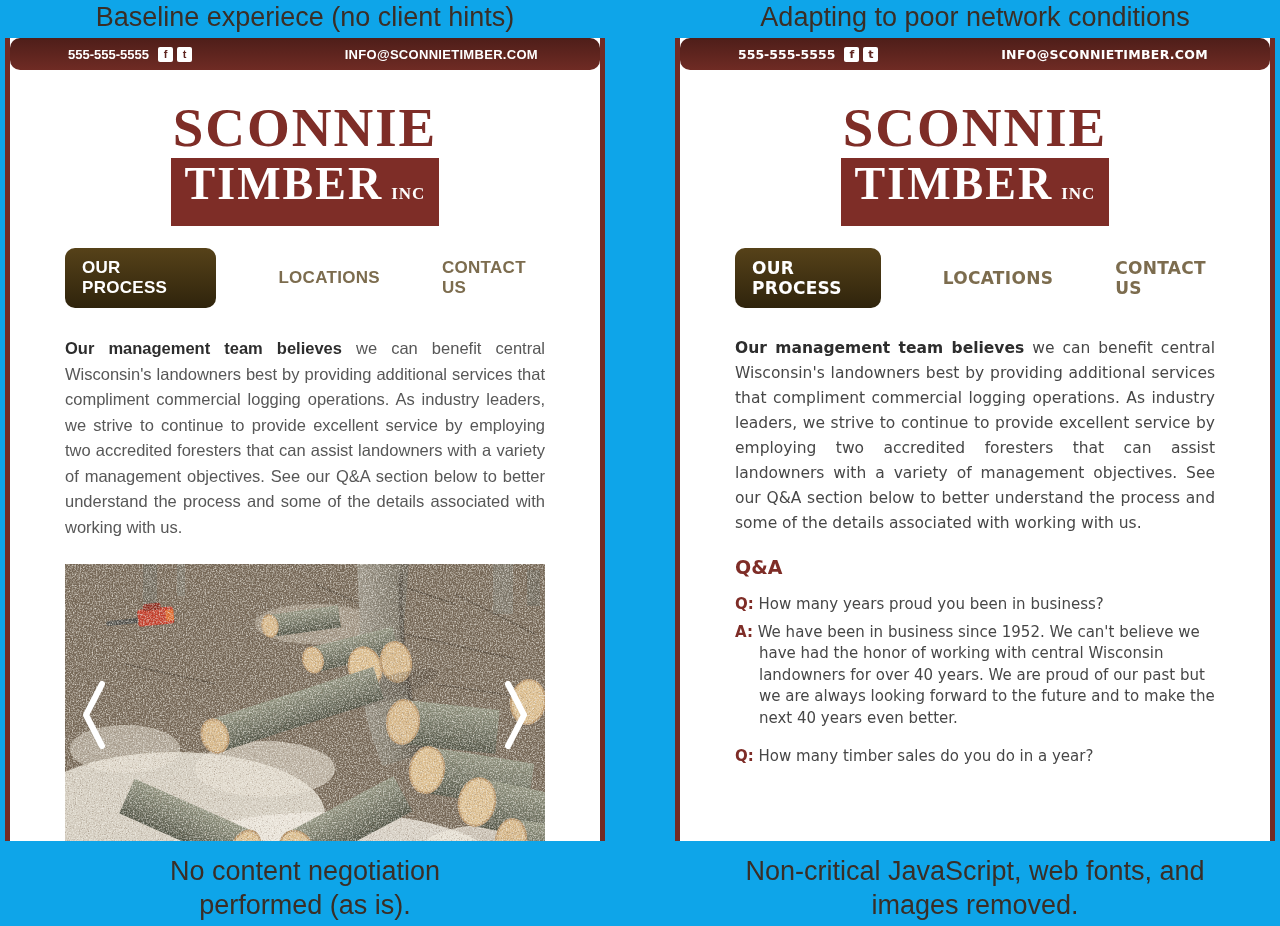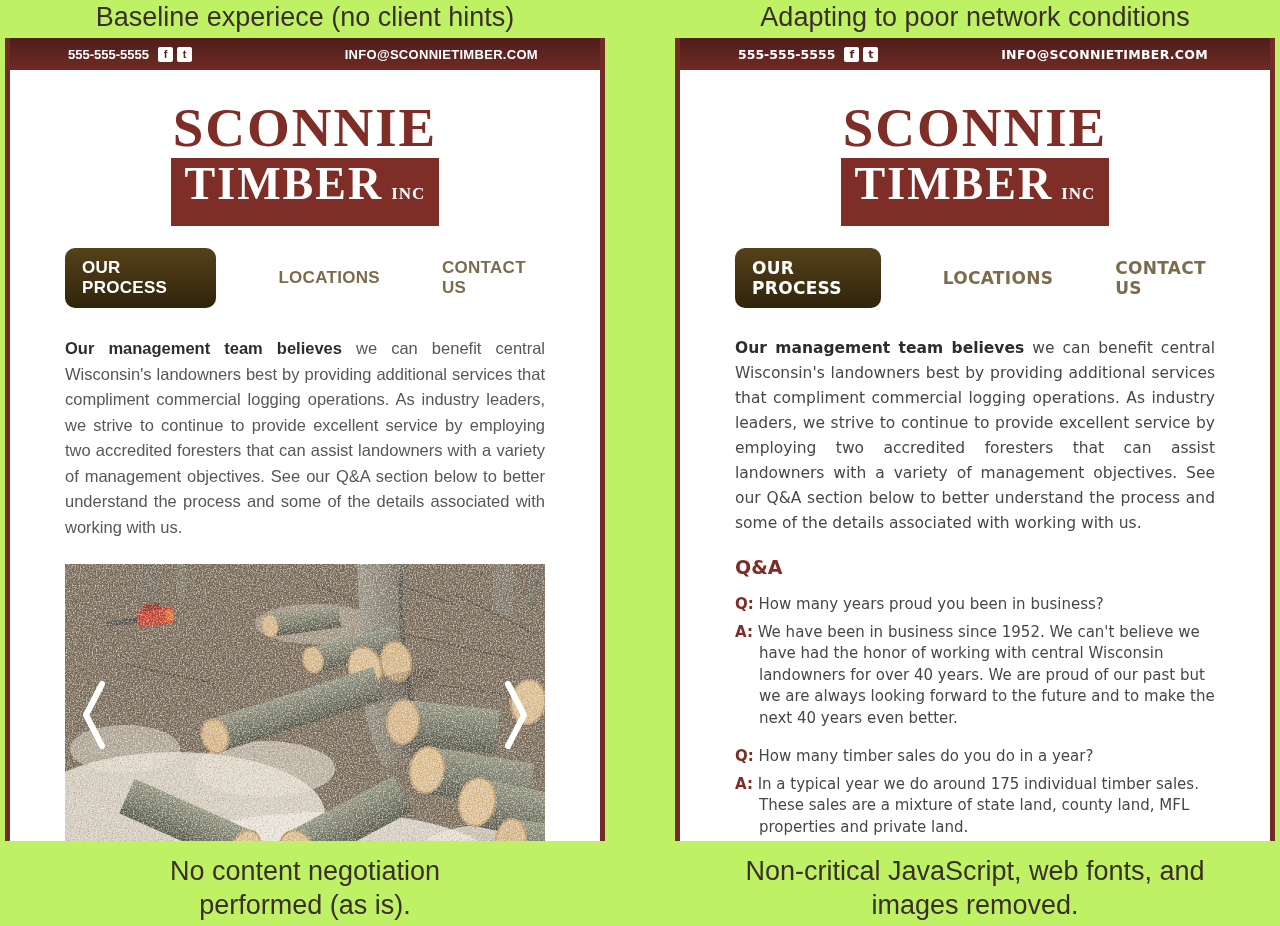--- a/index.html
+++ b/index.html
@@ -1,34 +1,34 @@
 <!DOCTYPE html>
 <html><head>
 <meta charset="utf-8">
 <style>
   html,body{margin:0;padding:0;background:#fff;}
-  .stage{position:relative;width:1280px;height:926px;background:#bef264;
+  .stage{position:relative;width:1280px;height:926px;background:#0ea5e9;
          font-family:"Liberation Sans",sans-serif;overflow:hidden;}
   .col{position:absolute;top:0;width:600px;}
   .col-left{left:5px}
   .col-right{left:675px}
 
   .caption-top{height:38px;line-height:34px;font-size:27px;color:#3a2e26;text-align:center;white-space:nowrap;}
   .caption-bottom{margin:13px auto 8px;font-size:27px;line-height:34px;color:#3a2e26;text-align:center;}
   .cb-left{max-width:330px}
   .cb-right{max-width:472px}
 
   .panel{box-sizing:border-box;height:803px;background:#fff;
          border-left:5px solid #722c25;border-right:5px solid #722c25;
          display:flex;flex-direction:column;overflow:hidden;}
   .p-left{font-family:"Liberation Sans",sans-serif;}
   .p-right{font-family:"DejaVu Sans",sans-serif;}
 
   .topbar{flex:0 0 32px;height:32px;background:linear-gradient(180deg,#4e1e19,#6f2b24);
-          display:flex;align-items:center;padding:0 62px 0 58px;color:#fff;font-weight:bold;font-size:13px;}
+          display:flex;align-items:center;padding:0 62px 0 58px;color:#fff;font-weight:bold;font-size:13px;border-radius:10px;}
   .tb-icons{display:flex;gap:4px;margin-left:9px;}
   .tb-icon{width:15px;height:15px;background:#fff;border-radius:2px;color:#5e241f;
            font-size:11px;font-weight:bold;display:flex;align-items:center;justify-content:center;line-height:1;}
   .tb-email{margin-left:auto;letter-spacing:.3px;}
   .p-right .topbar{font-size:12.5px;}
 
   .content{padding:0 55px;}
   .logo{text-align:center;margin-top:28px;font-family:Liberation Serif, serif;}
   .logo-word1{font-size:55px;font-weight:bold;color:#7e2d27;letter-spacing:2px;line-height:60px;}
   .logo-box{display:inline-block;background:#7e2d27;color:#fff;padding:1px 14px 7px;line-height:50px;text-align:right;}
@@ -239,21 +239,20 @@
 
         <p class="intro"><b>Our management team believes</b><span> we can benefit central Wisconsin's landowners best by providing additional services that compliment commercial logging operations. As industry leaders, we strive to continue to provide excellent service by employing two accredited foresters that can assist landowners with a variety of management objectives. See our Q&amp;A section below to better understand the process and some of the details associated with working with us.</span></p>
 
         <section class="qa">
           <h2 class="qa-heading">Q&amp;A</h2>
 
           <p class="qa-q"><b class="qa-label">Q:</b> <span>How many years proud you been in business?</span></p>
           <p class="qa-a"><b class="qa-label">A:</b> <span>We have been in business since 1952. We can't believe we have had the honor of working with central Wisconsin landowners for over 40 years. We are proud of our past but we are always looking forward to the future and to make the next 40 years even better.</span></p>
 
           <p class="qa-q"><b class="qa-label">Q:</b> <span>How many timber sales do you do in a year?</span></p>
-          <p class="qa-a"><b class="qa-label">A:</b> <span>In a typical year we do around 175 individual timber sales. These sales are a mixture of state land, county land, MFL properties and private land.</span></p>
         </section>
       </div>
 
     </div>
 
     <div class="caption-bottom cb-right">Non-critical JavaScript, web fonts, and images removed.</div>
   </div>
 
 </div>
 

